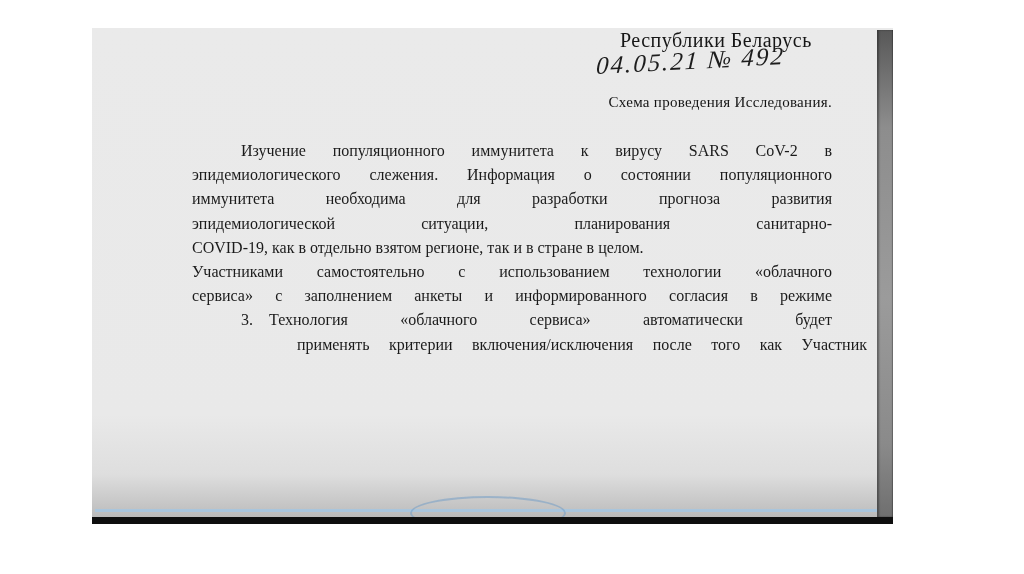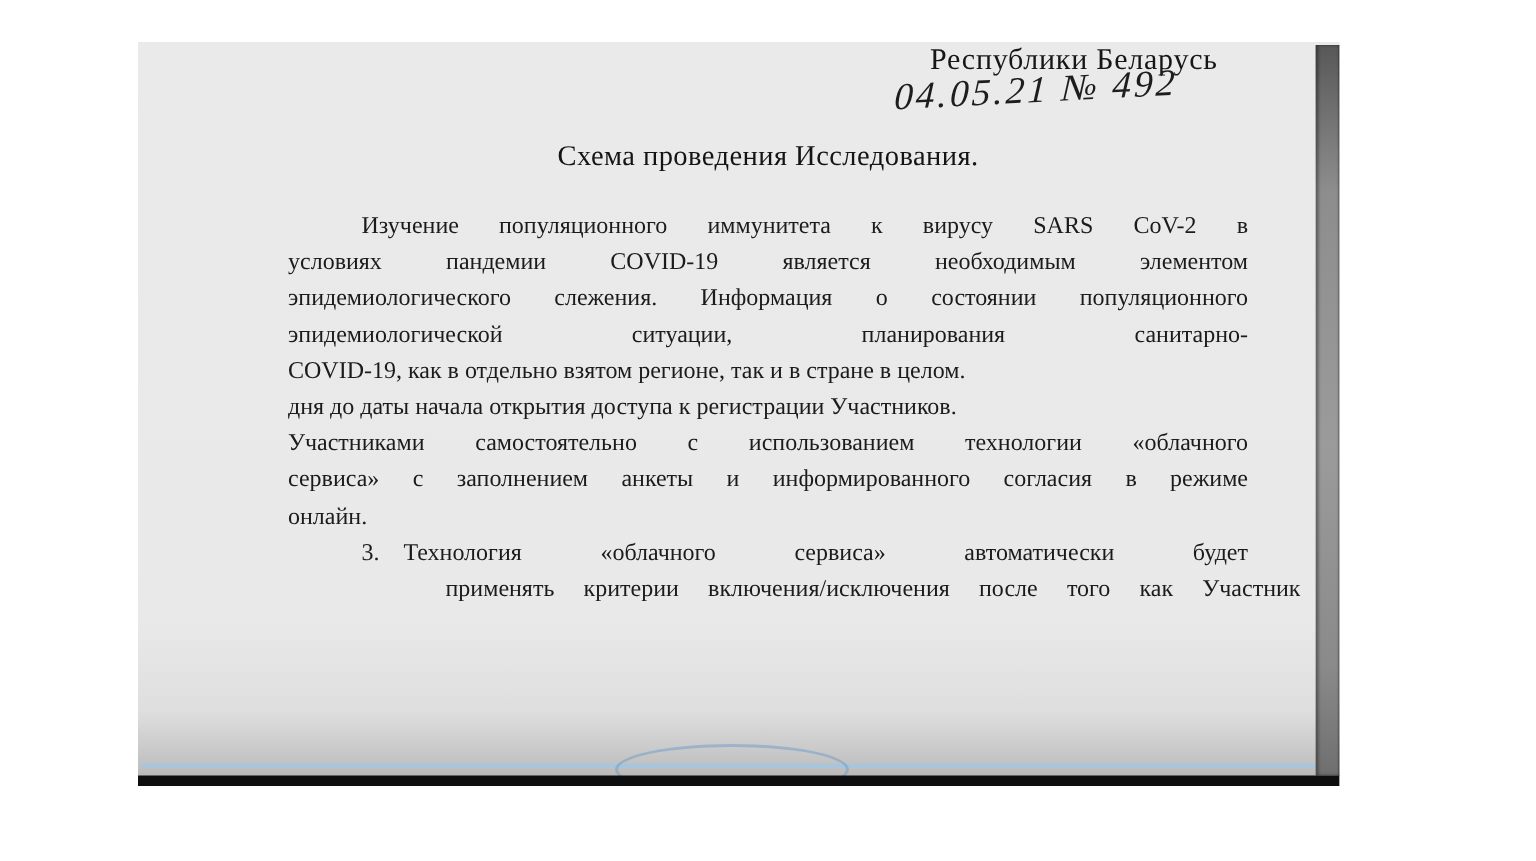--- a/index.html
+++ b/index.html
@@ -18,21 +18,21 @@
     position:absolute;left:528px;top:1px;
     font-size:20px;color:#161616;letter-spacing:.5px;white-space:nowrap;
   }
   .header-no{
     position:absolute;left:504px;top:19px;
     font-size:25px;font-style:italic;color:#1d1d1d;
     letter-spacing:2px;transform:rotate(-3deg) skewX(-6deg);white-space:nowrap;
   }
   .doc-title{
     position:absolute;left:100px;top:66px;width:640px;
-    text-align:center;font-size:19px;color:#141414;letter-spacing:.3px;
+    text-align:right;font-size:15px;color:#141414;letter-spacing:.3px;
   }
   .doc-body{
     position:absolute;left:100px;top:111px;width:640px;
     font-size:16px;color:#1b1b1b;
   }
   .line{
     width:640px;line-height:24.2px;height:24.2px;overflow:hidden;
     text-align:justify;text-align-last:justify;text-justify:inter-word;
     white-space:normal;
   }
@@ -65,28 +65,26 @@
 <div class="page">
 
   <div class="header-org">Республики Беларусь</div>
 
   <div class="header-no">04.05.21 № 492</div>
 
   <div class="doc-title">Схема  проведения Исследования.</div>
 
   <div class="doc-body">
     <div class="line first" style="color: rgb(27, 27, 27);">Изучение популяционного иммунитета к вирусу SARS CoV-2 в</div>
-    <div class="line" style="color: rgb(27, 27, 27);">условиях пандемии COVID-19 является необходимым элементом</div>
     <div class="line" style="color: rgb(27, 27, 27);">эпидемиологического слежения. Информация о состоянии популяционного</div>
+    <div class="line" style="color: rgb(27, 27, 27);">иммунитета необходима для разработки прогноза развития</div>
     <div class="line" style="color: rgb(27, 27, 27);">эпидемиологической ситуации, планирования санитарно-</div>
     <div class="line endline" style="color: rgb(27, 27, 27);">COVID-19,  как в отдельно взятом регионе, так и в стране в целом.</div>
-    <div class="line endline" style="color: rgb(27, 27, 27);">дня до даты начала открытия доступа к регистрации Участников.</div>
     <div class="line" style="color: rgb(27, 27, 27);">Участниками самостоятельно с использованием технологии «облачного</div>
     <div class="line" style="color: rgb(27, 27, 27);">сервиса» с заполнением анкеты и информированного согласия в режиме</div>
-    <div class="line endline" style="color: rgb(27, 27, 27);">онлайн.</div>
     <div class="line first" style="color: rgb(27, 27, 27);">3. Технология «облачного сервиса»  автоматически будет</div>
     <div class="line offset" style="color: rgb(27, 27, 27);">применять критерии включения/исключения после того как Участник</div>
   </div>
 
   <div class="blue-line" style="background: rgb(169, 197, 220);"></div>
 
   <div class="ellipse"></div>
 
   <div class="scrollbar"></div>
 

